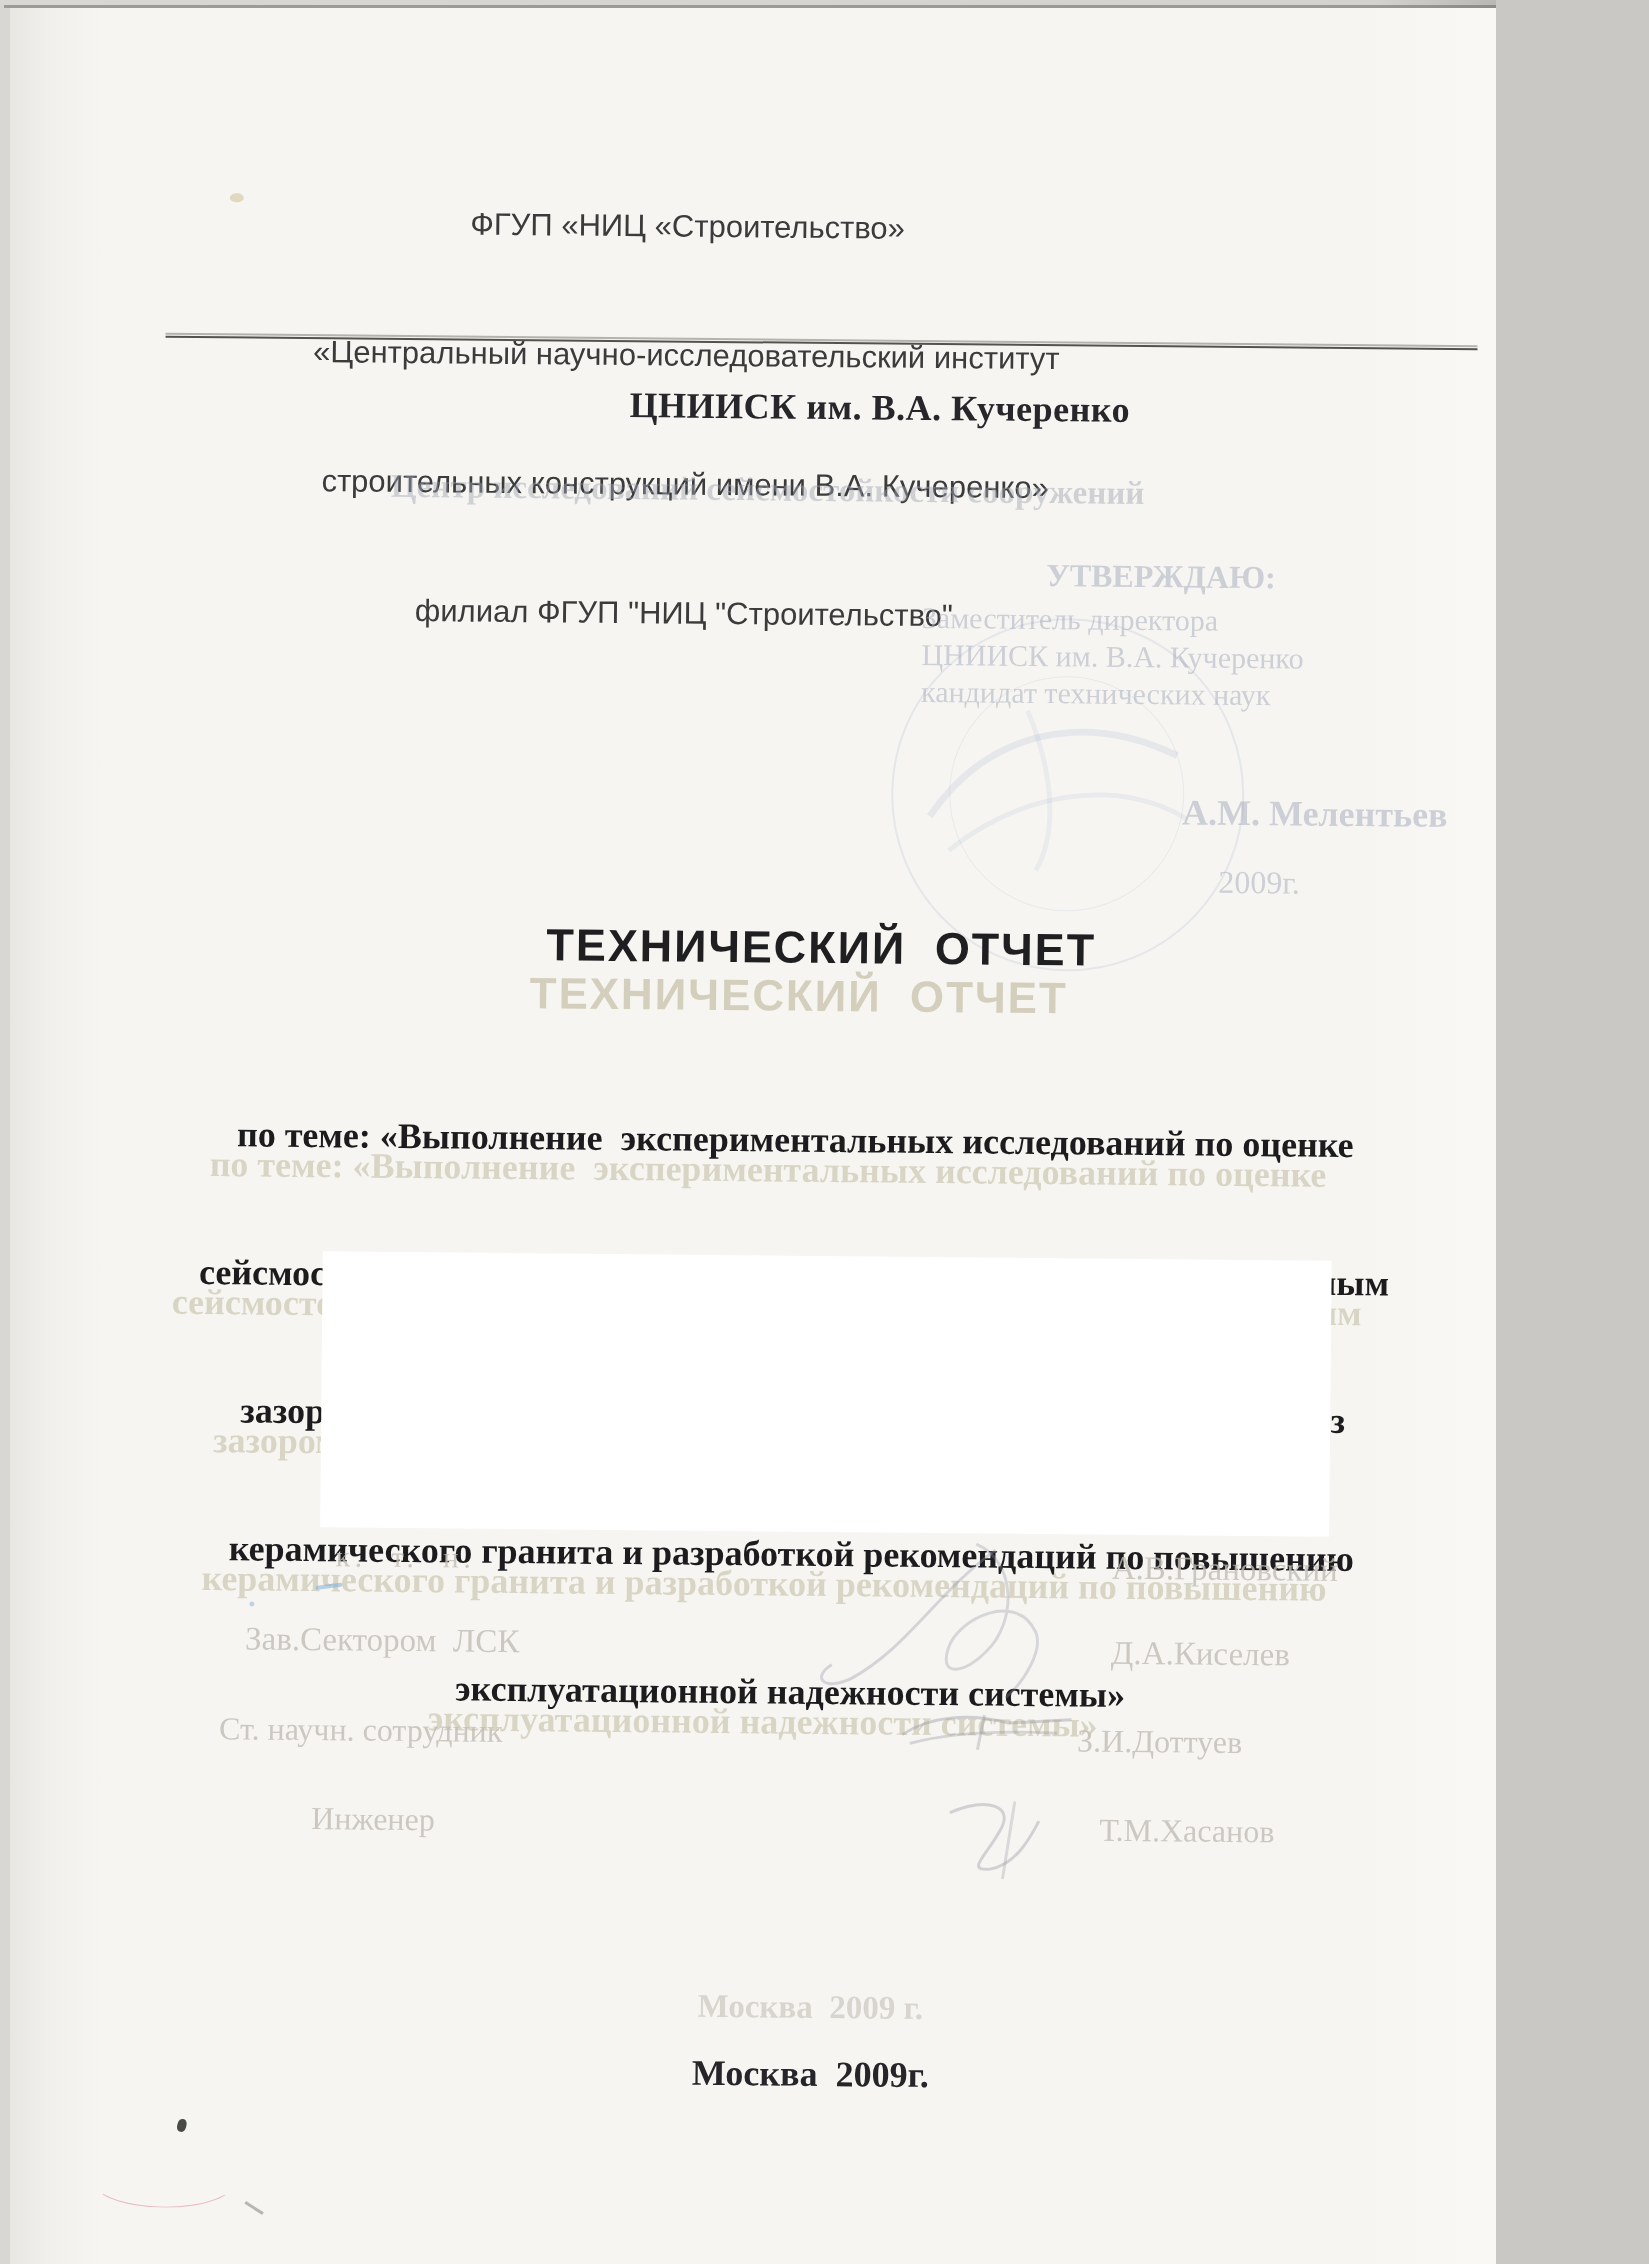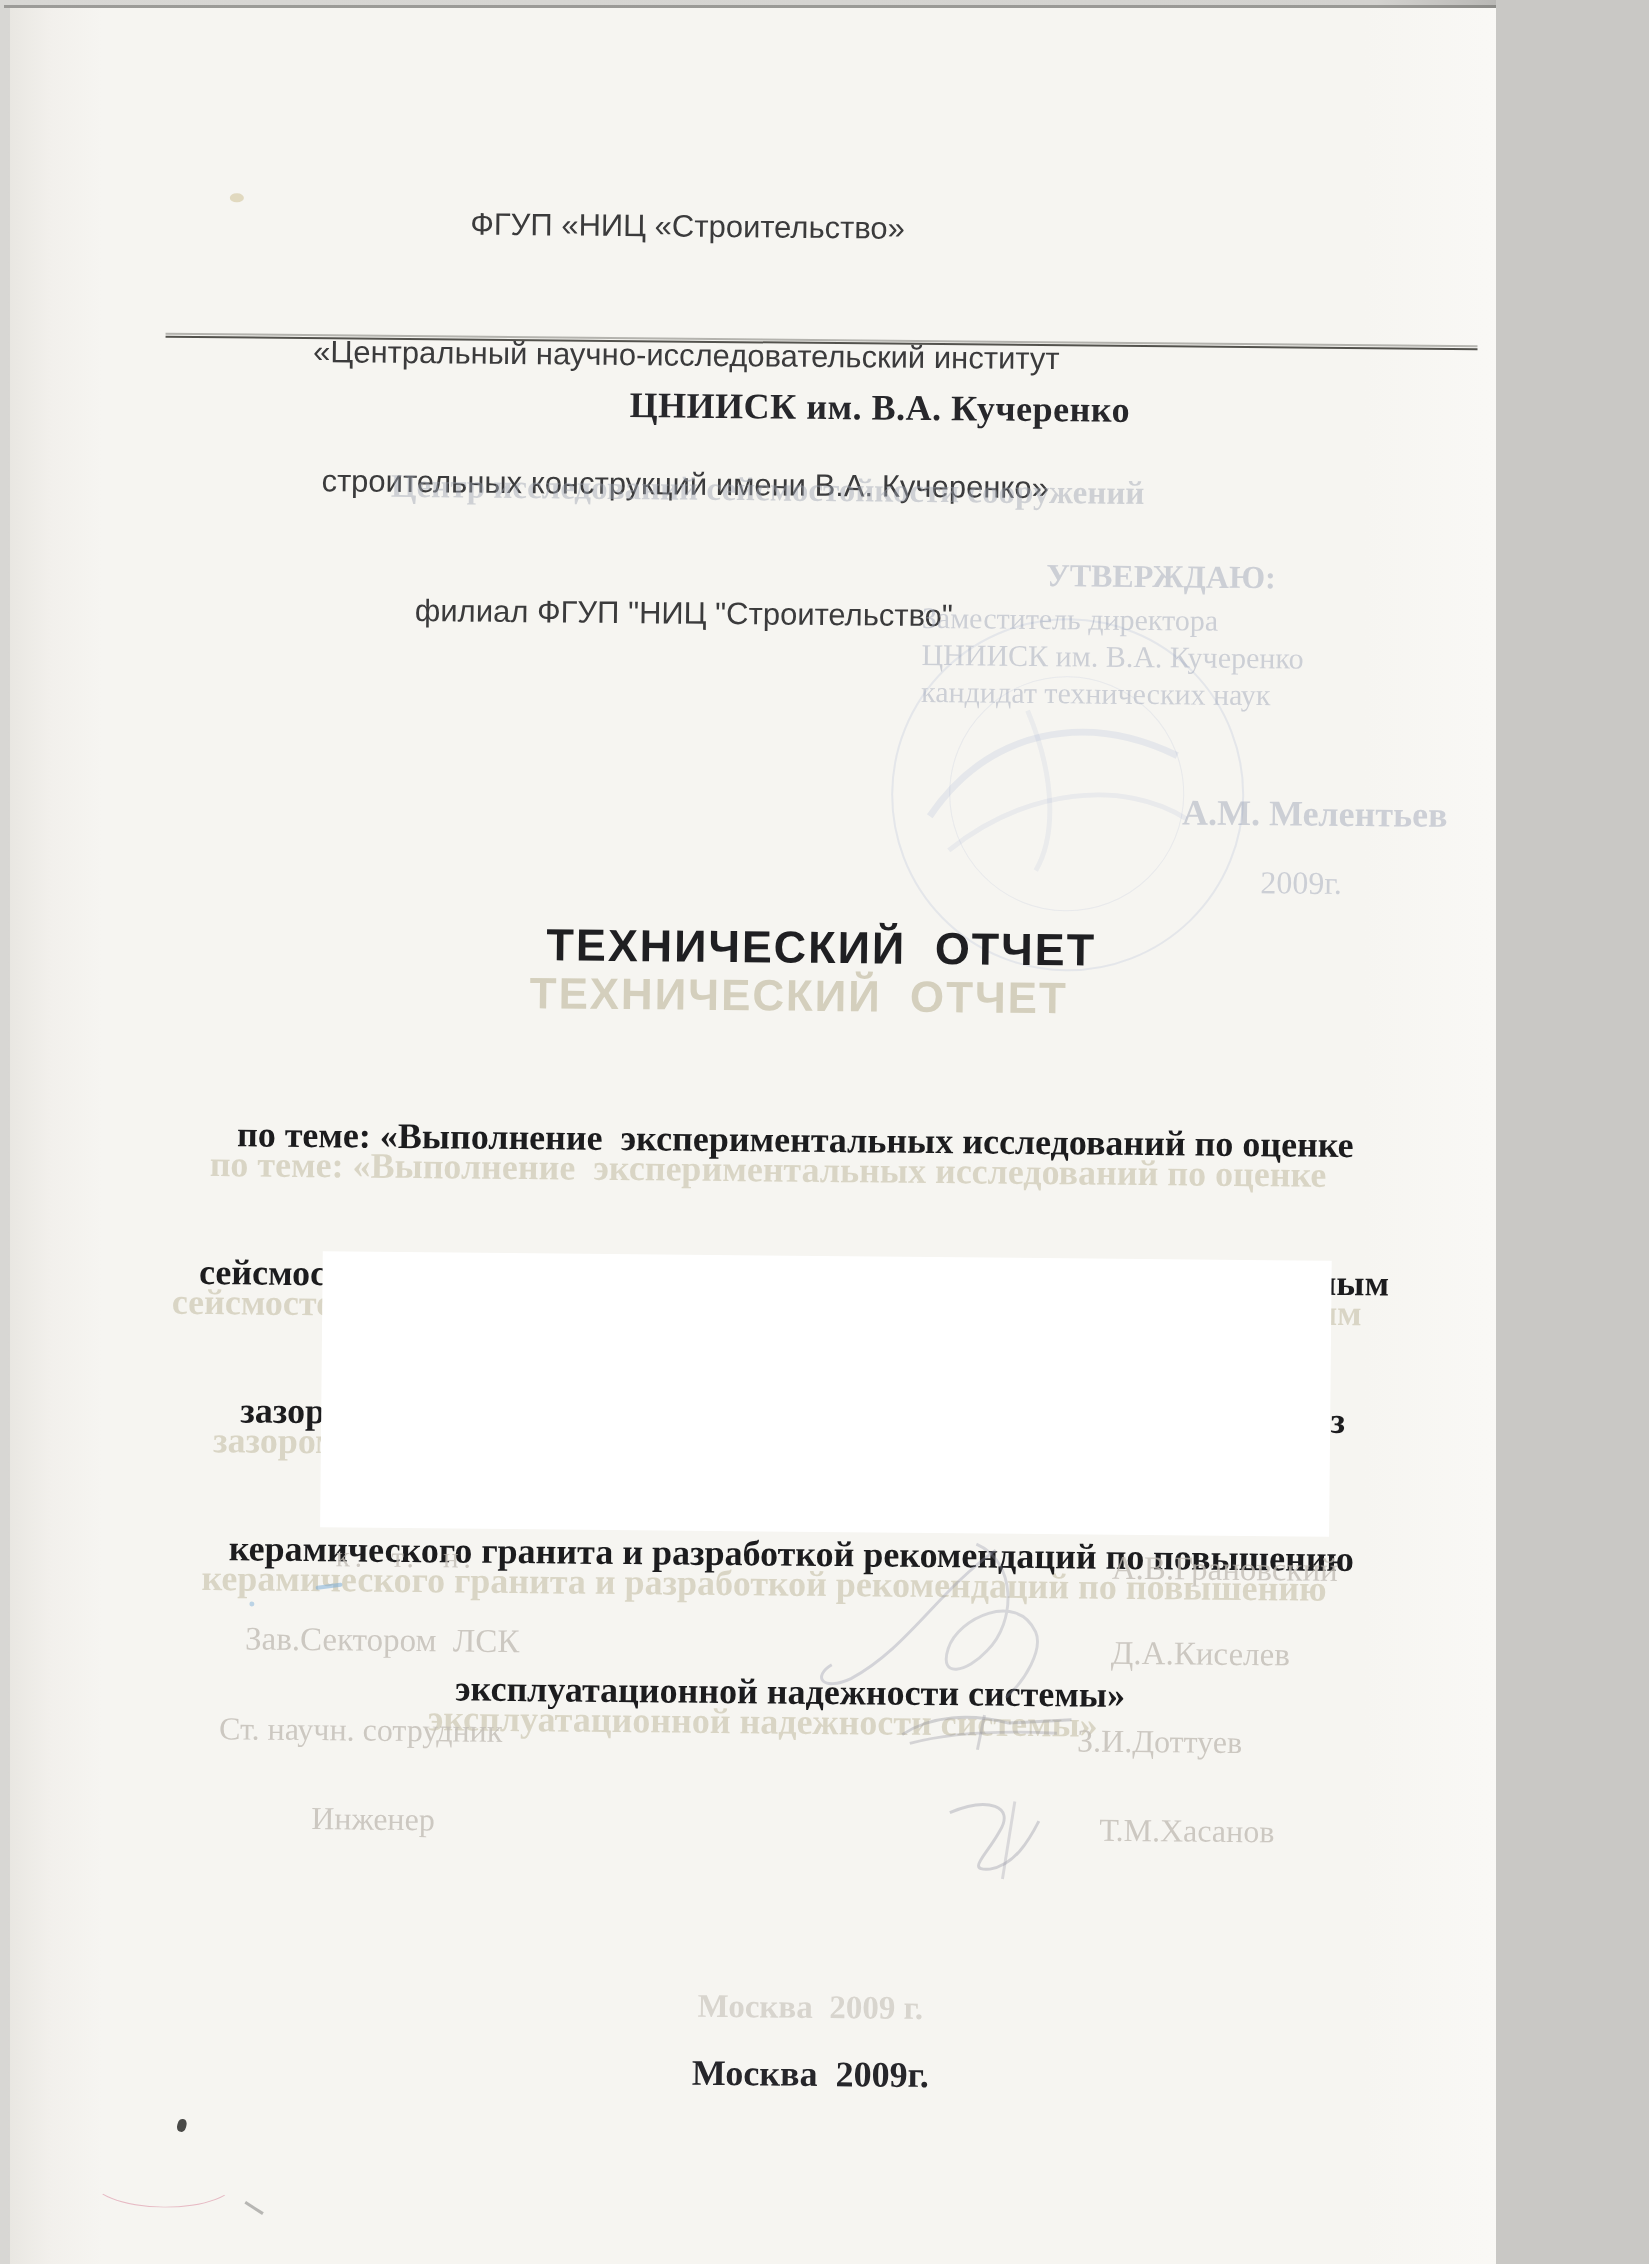--- a/index.html
+++ b/index.html
@@ -27,21 +27,21 @@
   .divider{left:158px;top:342px;width:1312px;height:1.9px;background:#53524d;
            box-shadow:0 -2.9px 0 rgba(100,99,94,.45);}
   .org{left:543px;top:386px;width:660px;text-align:center;white-space:pre-wrap;
        font-weight:bold;font-size:36px;color:#27272b;letter-spacing:0.5px;}
   .ghost-center{left:325px;top:472px;width:873px;text-align:center;font-weight:bold;
        font-size:33px;color:#9fa5b2;opacity:.45;white-space:pre-wrap;}
   .approve{left:917px;top:555px;width:427px;font-size:30px;line-height:37px;
        color:#a4aabb;opacity:.5;}
   .approve .head{font-weight:bold;font-size:32px;padding-left:124px;margin-bottom:5.8px;}
   .approve-name{left:1179px;top:788px;font-weight:bold;font-size:36px;color:#a4aabb;opacity:.5;}
-  .approve-year{left:1216px;top:860px;font-size:32px;color:#a4aabb;opacity:.5;margin-left:42px;}
+  .approve-year{left:1216px;top:860px;font-size:32px;color:#a4aabb;opacity:.5;}
   .seal-outer{left:888px;top:616px;width:349px;height:349px;border-radius:50%;
        border:2.9px solid rgba(128,148,194,.15);}
   .seal-inner{left:946px;top:674px;width:233px;height:233px;border-radius:50%;
        border:1.9px solid rgba(128,148,194,.12);}
   .title{left:383px;top:922px;width:873px;text-align:center;white-space:pre-wrap;
        font-family:"Liberation Sans",sans-serif;font-weight:bold;font-size:45px;
        letter-spacing:1.9px;color:#1f1f22;}
   .title-ghost{left:361px;top:971px;width:873px;text-align:center;white-space:pre-wrap;
        font-family:"Liberation Sans",sans-serif;font-weight:bold;font-size:44px;
        letter-spacing:1.9px;color:#b3ab8a;opacity:.5;}

